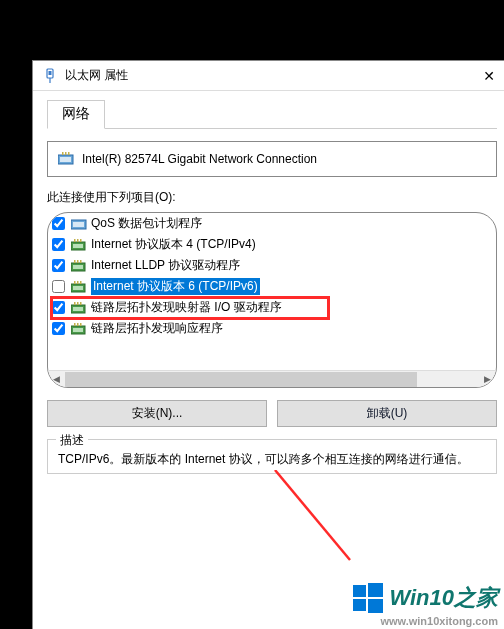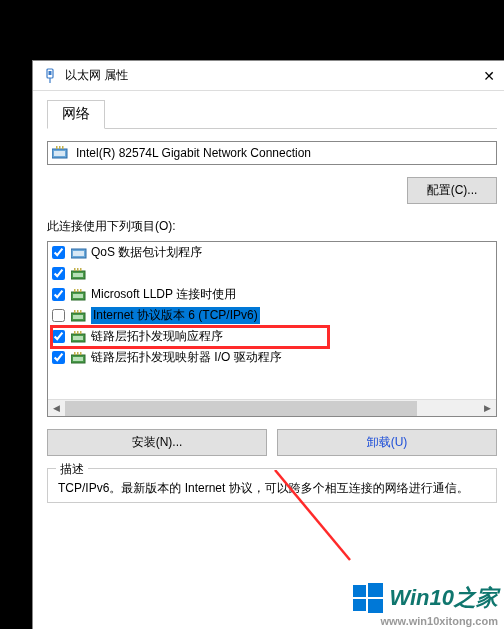--- a/index.html
+++ b/index.html
@@ -7,32 +7,32 @@
 .window { position: absolute; top: 22px; left: 32px; width: 480px; height: 592px; background: #fff; border: 1px solid #888; box-shadow: 0 4px 20px rgba(0,0,0,0.3); margin-top: 38px; }
 .titlebar { height: 30px; display: flex; align-items: center; padding: 0 2px 0 10px; border-bottom: 1px solid #ddd; }
 .title-icon { width: 14px; height: 16px; margin-right: 8px; display: flex; align-items: center; justify-content: center; }
 .title-text { font-size: 12px; flex: 1; }
 .close-btn { width: 40px; height: 28px; display: flex; align-items: center; justify-content: center; font-size: 14px; cursor: default; }
 .content { padding: 8px 14px 14px 14px; }
 .tabs { display: flex; border-bottom: 1px solid #ccc; }
 .tab { padding: 4px 14px 5px; font-size: 14px; background: #fff; border: 1px solid #ccc; border-bottom: 1px solid #fff; position: relative; top: 1px; }
 .tab-body { border: none; padding: 12px 0 0 0; }
 .section-label { font-size: 12px; margin-bottom: 6px; display: block; }
-.adapter-box { border: 1px solid #888; padding: 4px; display: flex; align-items: center; font-size: 12px; background: #fff; margin-bottom: 12px; }
+.adapter-box { border: 1px solid #888; padding: 10px; display: flex; align-items: center; font-size: 12px; background: #fff; margin-bottom: 12px; }
 .adapter-icon { width: 16px; height: 14px; margin-right: 8px; }
 .btn-row-right { display: flex; justify-content: flex-end; margin-bottom: 14px; }
 .btn { font-size: 12px; padding: 4px 18px; background: #e1e1e1; border: 1px solid #adadad; cursor: default; min-width: 90px; text-align: center; }
-.btn:disabled, .btn.disabled { color: #1d4ed8; }
+.btn:disabled, .btn.disabled { color: #0f172a; }
 .list-box { border: 1px solid #888; height: 176px; overflow: hidden; background: #fff; margin-bottom: 2px; position: relative; }
 .list-inner { overflow-x: auto; overflow-y: hidden; height: 100%; }
 .list-items { min-width: 440px; }
 .list-item { display: flex; align-items: center; padding: 2px 4px; font-size: 12px; height: 21px; white-space: nowrap; }
 .list-item input[type=checkbox] { margin-right: 6px; width: 13px; height: 13px; }
 .list-item .item-icon { width: 16px; height: 14px; margin-right: 4px; display: inline-flex; align-items: center; justify-content: center; }
-.list-item.selected .item-text { background: #0078d7; color: #000000; padding: 0 2px; }
+.list-item.selected .item-text { background: #0078d7; color: #ffffff; padding: 0 2px; }
 .hl-box { position: absolute; border: 3px solid #ff2a2a; pointer-events: none; }
 .scroll-h { height: 17px; background: #f0f0f0; border-top: 1px solid #ddd; display: flex; align-items: center; }
 .sc-arrow { width: 17px; height: 15px; display: flex; align-items: center; justify-content: center; font-size: 9px; color: #666; }
 .sc-track { flex: 1; height: 15px; position: relative; }
 .sc-thumb { position: absolute; left: 0; top: 0; width: 85%; height: 100%; background: #cdcdcd; }
 .btn-row-3 { display: flex; gap: 10px; margin: 12px 0; justify-content: center; }
 .btn-row-3 .btn { flex: 1; }
 .fieldset { border: 1px solid #ccc; padding: 10px 10px 4px 10px; position: relative; }
 .fieldset .legend { position: absolute; top: -8px; left: 8px; background: #fff; padding: 0 4px; font-size: 12px; }
 .desc-text { font-size: 12px; line-height: 1.6; }
@@ -73,27 +73,24 @@
               <rect x="0" y="3" width="15" height="9" fill="#6aa7d8" stroke="#2a6aa8"></rect>
               <rect x="2" y="5" width="11" height="5" fill="#d8e8f5"></rect>
               <rect x="4" y="0" width="1.5" height="3" fill="#c2b04a"></rect>
               <rect x="7" y="0" width="1.5" height="3" fill="#c2b04a"></rect>
               <rect x="10" y="0" width="1.5" height="3" fill="#c2b04a"></rect>
             </svg>
         </span>
         <span>Intel(R) 82574L Gigabit Network Connection</span>
       </div>
 
-      <div class="btn-row-right">
-        <button class="btn">配置(C)...</button>
-      </div>
 
       <span class="section-label">此连接使用下列项目(O):</span>
 
-      <div class="list-box" style="position:relative;">
+      <div class="list-box" style="position:relative;border-radius:21px;">
         <div class="list-inner">
           <div class="list-items" id="list-items">
               <div class="list-item">
                 <input type="checkbox" checked="" style="">
                 <span class="item-icon">
                   <svg width="16" height="14" viewBox="0 0 16 14">
                     <rect x="0" y="3" width="15" height="9" fill="#6aa7d8" stroke="#2a6aa8"></rect>
                     <rect x="2" y="5" width="11" height="5" fill="#d8e8f5"></rect>
                   </svg>
                 </span>
@@ -103,33 +100,34 @@
                 <input type="checkbox" checked="" style="">
                 <span class="item-icon">
                   <svg width="16" height="14" viewBox="0 0 16 14">
                     <rect x="0" y="4" width="14" height="8" fill="#4a9a4a" stroke="#2a6a2a"></rect>
                     <rect x="2" y="6" width="10" height="4" fill="#b8e0b8"></rect>
                     <rect x="3" y="1" width="1.5" height="3" fill="#c2b04a"></rect>
                     <rect x="6" y="1" width="1.5" height="3" fill="#c2b04a"></rect>
                     <rect x="9" y="1" width="1.5" height="3" fill="#c2b04a"></rect>
                   </svg>
                 </span>
-              </div>
-              <div class="list-item">
-                <input type="checkbox" checked="" style="">
-                <span class="item-icon">
-                  <svg width="16" height="14" viewBox="0 0 16 14">
-                    <rect x="0" y="4" width="14" height="8" fill="#4a9a4a" stroke="#2a6a2a"></rect>
-                    <rect x="2" y="6" width="10" height="4" fill="#b8e0b8"></rect>
-                    <rect x="3" y="1" width="1.5" height="3" fill="#c2b04a"></rect>
-                    <rect x="6" y="1" width="1.5" height="3" fill="#c2b04a"></rect>
-                    <rect x="9" y="1" width="1.5" height="3" fill="#c2b04a"></rect>
-                  </svg>
-                </span>
-                <span class="item-text">Microsoft LLDP 连接时使用</span>
+                <span class="item-text">Internet 协议版本 4 (TCP/IPv4)</span>
+              </div>
+              <div class="list-item">
+                <input type="checkbox" checked="" style="">
+                <span class="item-icon">
+                  <svg width="16" height="14" viewBox="0 0 16 14">
+                    <rect x="0" y="4" width="14" height="8" fill="#4a9a4a" stroke="#2a6a2a"></rect>
+                    <rect x="2" y="6" width="10" height="4" fill="#b8e0b8"></rect>
+                    <rect x="3" y="1" width="1.5" height="3" fill="#c2b04a"></rect>
+                    <rect x="6" y="1" width="1.5" height="3" fill="#c2b04a"></rect>
+                    <rect x="9" y="1" width="1.5" height="3" fill="#c2b04a"></rect>
+                  </svg>
+                </span>
+                <span class="item-text">Internet LLDP 协议驱动程序</span>
               </div>
               <div class="list-item selected">
                 <input type="checkbox" style="">
                 <span class="item-icon">
                   <svg width="16" height="14" viewBox="0 0 16 14">
                     <rect x="0" y="4" width="14" height="8" fill="#4a9a4a" stroke="#2a6a2a"></rect>
                     <rect x="2" y="6" width="10" height="4" fill="#b8e0b8"></rect>
                     <rect x="3" y="1" width="1.5" height="3" fill="#c2b04a"></rect>
                     <rect x="6" y="1" width="1.5" height="3" fill="#c2b04a"></rect>
                     <rect x="9" y="1" width="1.5" height="3" fill="#c2b04a"></rect>
@@ -141,34 +139,34 @@
                 <input type="checkbox" checked="" style="">
                 <span class="item-icon">
                   <svg width="16" height="14" viewBox="0 0 16 14">
                     <rect x="0" y="4" width="14" height="8" fill="#4a9a4a" stroke="#2a6a2a"></rect>
                     <rect x="2" y="6" width="10" height="4" fill="#b8e0b8"></rect>
                     <rect x="3" y="1" width="1.5" height="3" fill="#c2b04a"></rect>
                     <rect x="6" y="1" width="1.5" height="3" fill="#c2b04a"></rect>
                     <rect x="9" y="1" width="1.5" height="3" fill="#c2b04a"></rect>
                   </svg>
                 </span>
+                <span class="item-text">链路层拓扑发现映射器 I/O 驱动程序</span>
+              </div>
+              <div class="list-item">
+                <input type="checkbox" checked="" style="">
+                <span class="item-icon">
+                  <svg width="16" height="14" viewBox="0 0 16 14">
+                    <rect x="0" y="4" width="14" height="8" fill="#4a9a4a" stroke="#2a6a2a"></rect>
+                    <rect x="2" y="6" width="10" height="4" fill="#b8e0b8"></rect>
+                    <rect x="3" y="1" width="1.5" height="3" fill="#c2b04a"></rect>
+                    <rect x="6" y="1" width="1.5" height="3" fill="#c2b04a"></rect>
+                    <rect x="9" y="1" width="1.5" height="3" fill="#c2b04a"></rect>
+                  </svg>
+                </span>
                 <span class="item-text">链路层拓扑发现响应程序</span>
-              </div>
-              <div class="list-item">
-                <input type="checkbox" checked="" style="">
-                <span class="item-icon">
-                  <svg width="16" height="14" viewBox="0 0 16 14">
-                    <rect x="0" y="4" width="14" height="8" fill="#4a9a4a" stroke="#2a6a2a"></rect>
-                    <rect x="2" y="6" width="10" height="4" fill="#b8e0b8"></rect>
-                    <rect x="3" y="1" width="1.5" height="3" fill="#c2b04a"></rect>
-                    <rect x="6" y="1" width="1.5" height="3" fill="#c2b04a"></rect>
-                    <rect x="9" y="1" width="1.5" height="3" fill="#c2b04a"></rect>
-                  </svg>
-                </span>
-                <span class="item-text">链路层拓扑发现映射器 I/O 驱动程序</span>
               </div>
             </div>
         </div>
         <div class="scroll-h" style="position:absolute;bottom:0;left:0;right:0;">
           <div class="sc-arrow">◀</div>
           <div class="sc-track">
               <div class="sc-thumb"></div>
             </div>
           <div class="sc-arrow">▶</div>
         </div>

